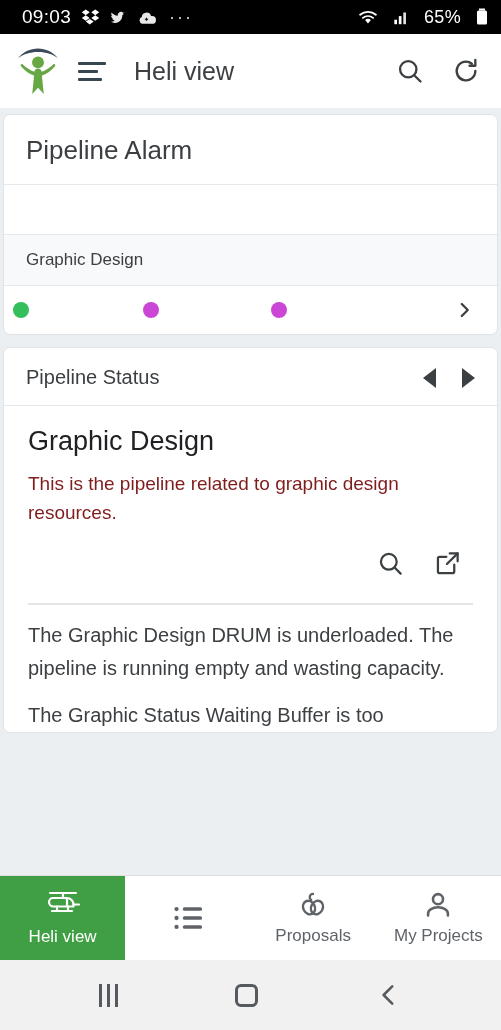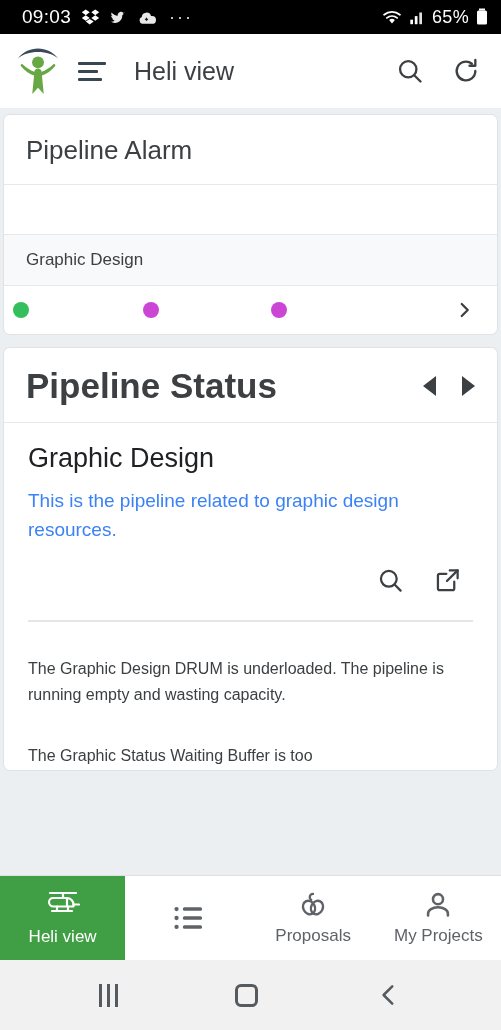--- a/index.html
+++ b/index.html
@@ -26,21 +26,21 @@
     padding: 0 12px 0 22px;
     flex: none;
     color: #ffffff;
   }
   .sb-time {
     font-size: 19px;
     letter-spacing: 0.3px;
     color: #ffffff;
   }
   .sb-left-icons { display: flex; align-items: center; gap: 9px; margin-left: 10px; }
-  .sb-right { margin-left: auto; display: flex; align-items: center; gap: 6px; }
+  .sb-right { margin-left: auto; display: flex; align-items: center; gap: 14px; }
   .sb-pct { font-size: 18px; color: #ffffff; letter-spacing: 0.3px; }
   .sb-ellipsis { font-size: 18px; color: #d8d8d8; letter-spacing: 2px; margin-left: 4px; }
 
   
   .appbar {
     height: 74px;
     background: #ffffff;
     display: flex;
     align-items: center;
     padding: 0 20px 0 14px;
@@ -112,43 +112,43 @@
     width: 22px; height: 22px;
     display: flex; align-items: center; justify-content: center;
   }
 
   
   .status-head {
     display: flex; align-items: center;
     padding: 18px 22px 16px 22px;
     border-bottom: 1px solid #e6e9eb;
   }
-  .status-head .t { font-size: 35px; color: #3c4043; font-weight: 700; }
+  .status-head .t { font-size: 20px; color: #3c4043; font-weight: 400; }
   .status-nav { margin-left: auto; display: flex; align-items: center; gap: 26px; }
   .tri {
     width: 0; height: 0;
     border-top: 10px solid transparent;
     border-bottom: 10px solid transparent;
   }
   .tri-left { border-right: 13px solid #3c4043; }
   .tri-right { border-left: 13px solid #3c4043; }
 
   .status-body { padding: 20px 24px 0 24px; }
   .pipe-name { font-size: 27px; color: #202124; font-weight: 400; margin-bottom: 12px; }
-  .pipe-desc { font-size: 19px; color: #3b82f6; line-height: 1.55; }
+  .pipe-desc { font-size: 19px; color: #7f1d1d; line-height: 1.55; }
   .pipe-icons {
     display: flex; justify-content: flex-end; align-items: center;
     gap: 30px; padding: 22px 12px 0 0;
   }
   .hr { height: 2px; background: #e3e6e8; margin: 22px 0 0 0; }
   .para {
-    font-size: 16px;
+    font-size: 20px;
     color: #3c4043;
     line-height: 1.66;
-    margin-top: 34px;
+    margin-top: 14px;
   }
 
   
   .bottomnav {
     position: absolute;
     left: 0; right: 0;
     bottom: 70px;
     height: 85px;
     background: #ffffff;
     display: flex;

